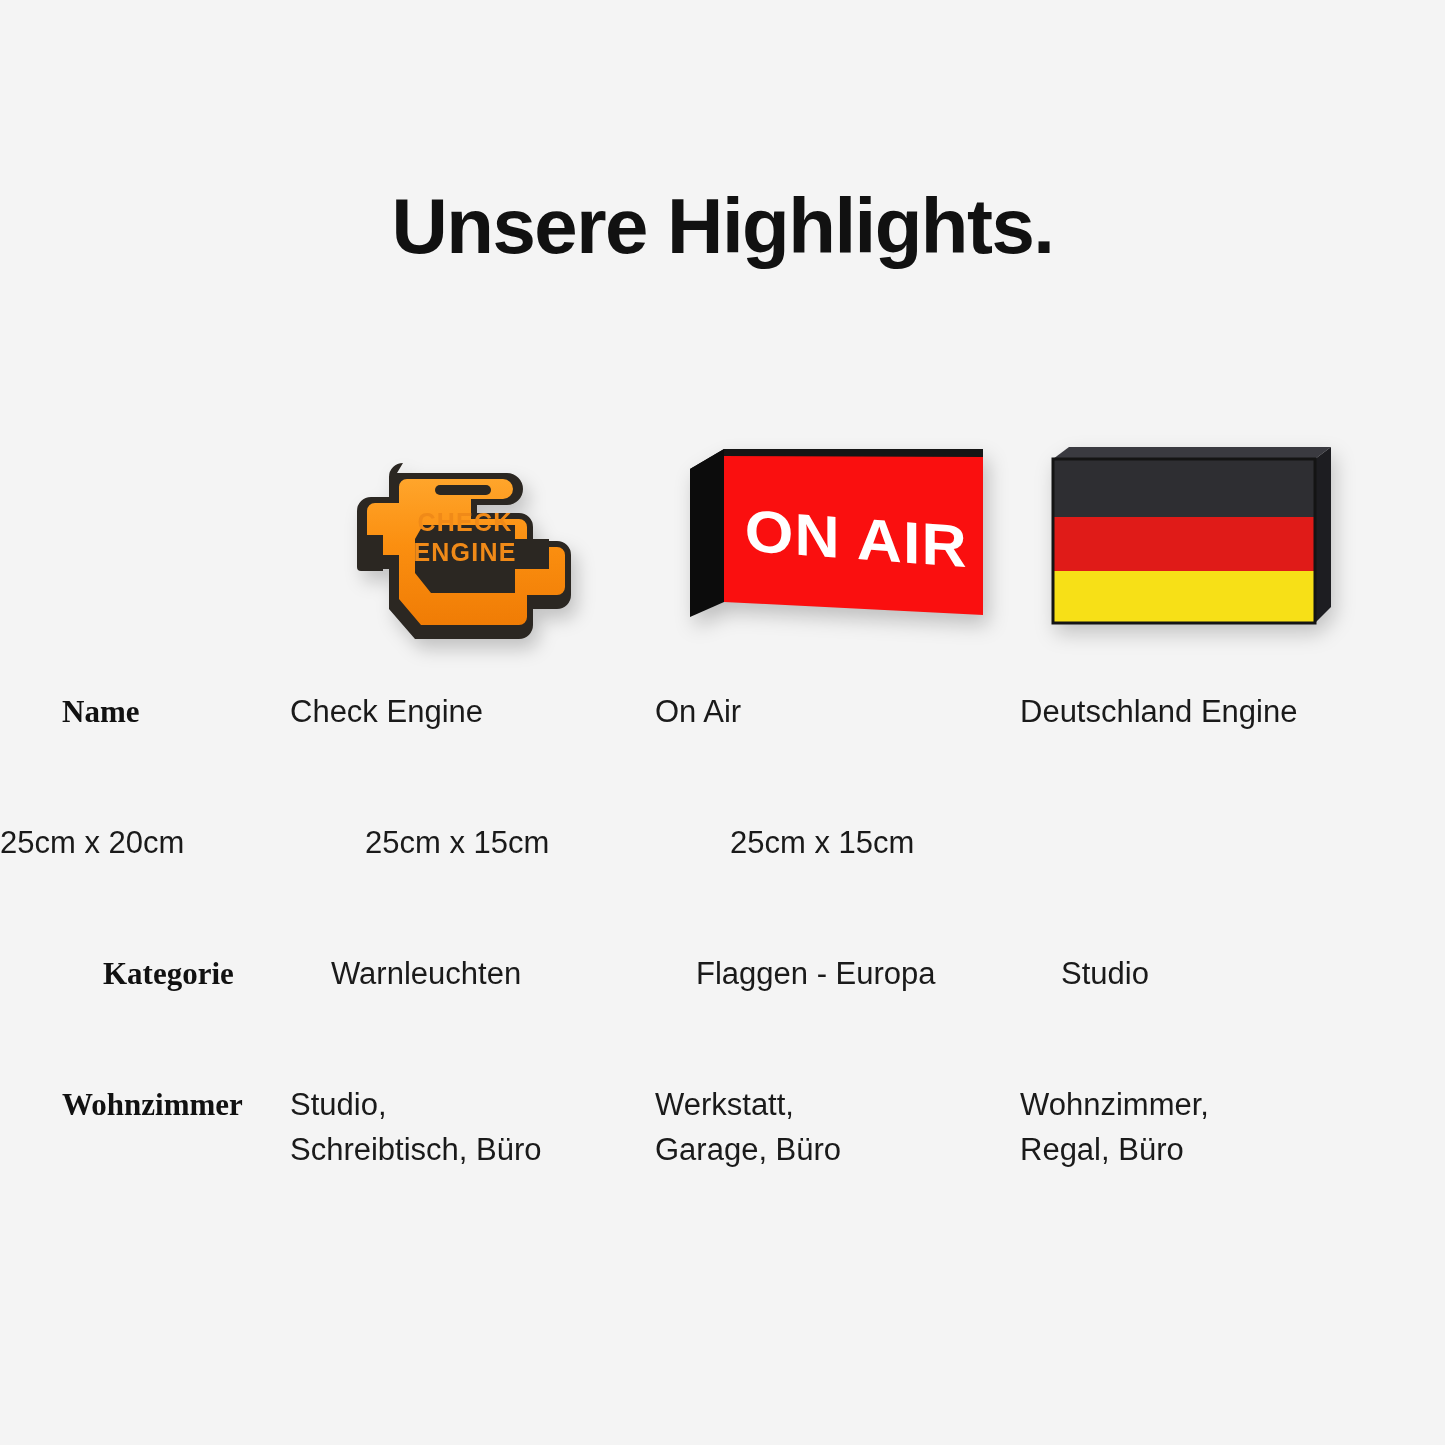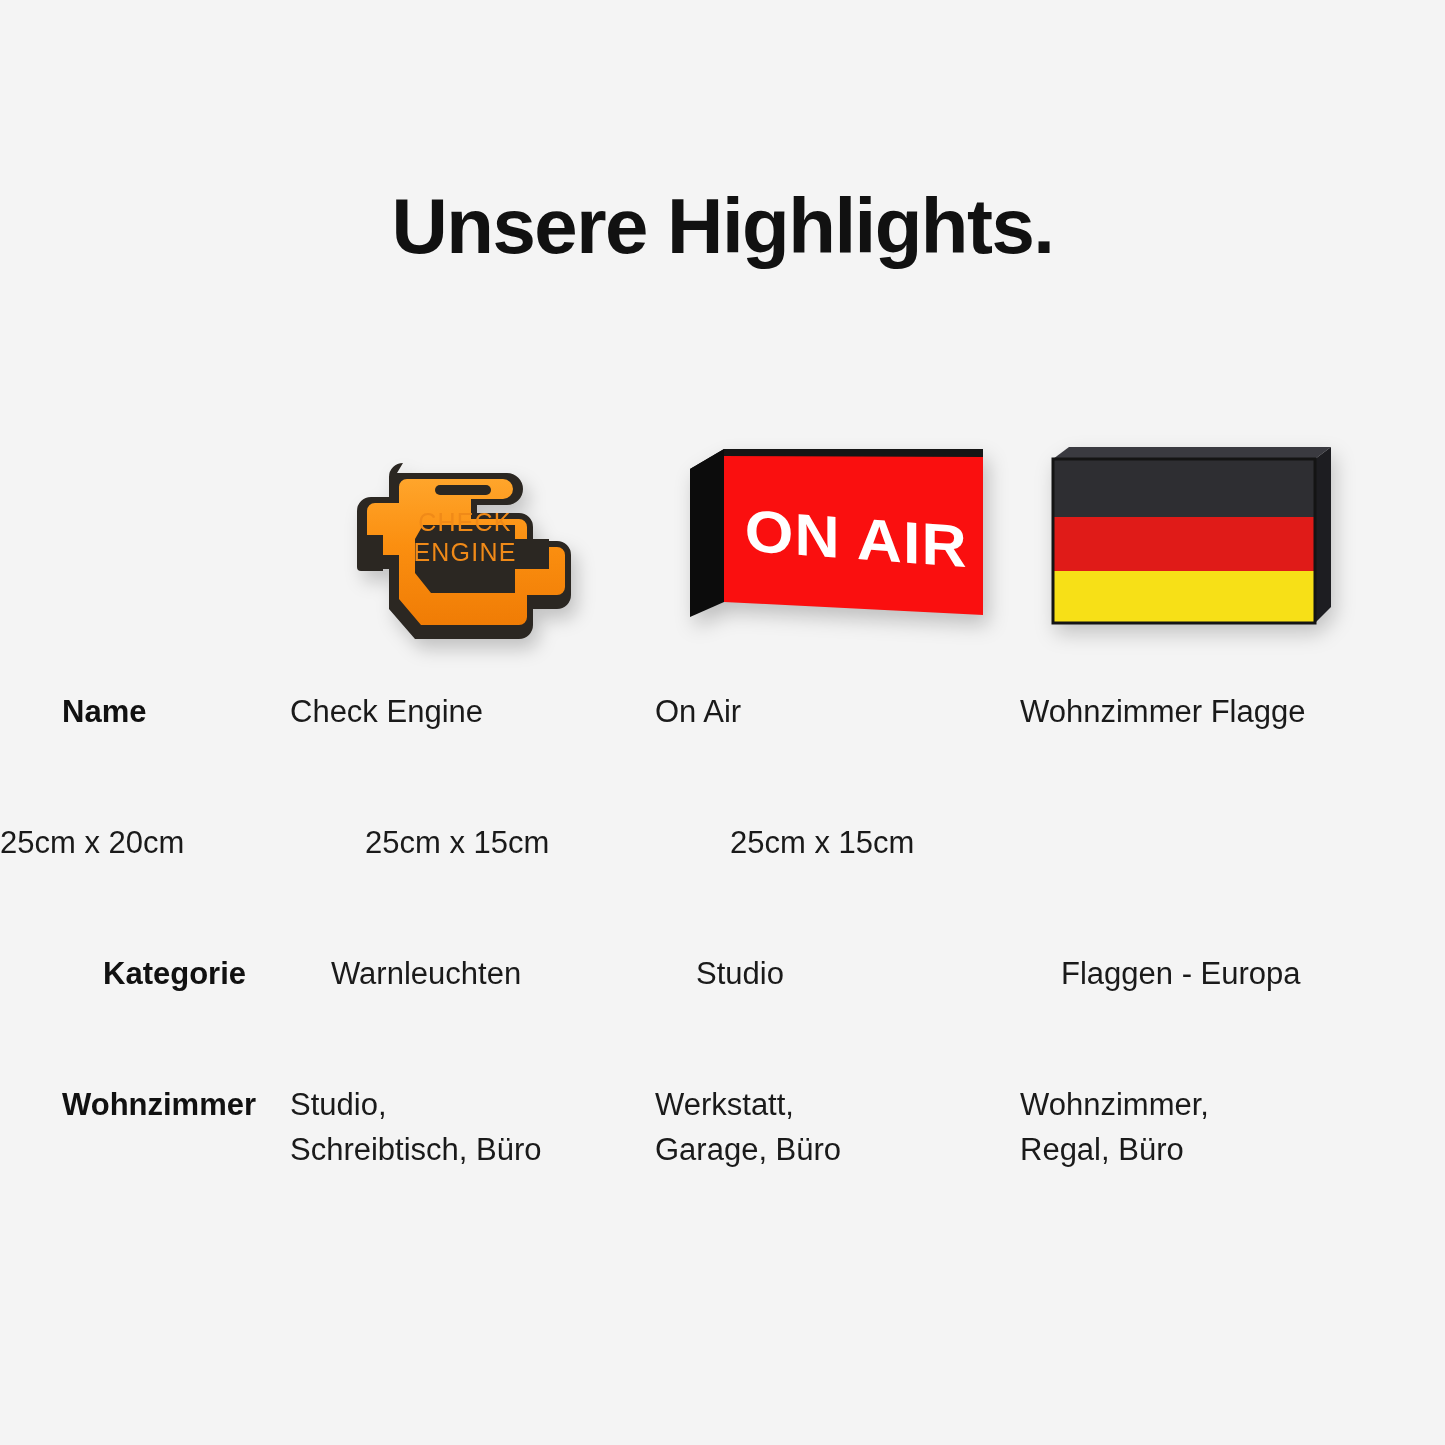--- a/index.html
+++ b/index.html
@@ -69,21 +69,21 @@
     left: 0; top: 0;
     width: 300px; height: 220px;
     display: flex;
     flex-direction: column;
     align-items: center;
     justify-content: center;
     pointer-events: none;
   }
   .ce-line {
     font-size: 25px;
-    font-weight: 400;
+    font-weight: 700;
     color: #f08a18;
     letter-spacing: 1.2px;
     line-height: 1.22;
     text-align: center;
   }
 
   
   .onair-wrap {
     position: relative;
     width: 305px;
@@ -142,20 +142,21 @@
 
   .cell-label {
     width: 290px;
     box-sizing: border-box;
     padding-left: 62px;
     font-size: 31px;
     font-weight: 700;
     color: #111111;
     text-align: left;
     line-height: 1.45;
+    font-family: Liberation Serif, serif;
   }
   .cell-value {
     width: 365px;
     box-sizing: border-box;
     font-size: 31px;
     font-weight: 400;
     color: #1a1a1a;
     text-align: left;
     line-height: 1.45;
     white-space: pre-line;
@@ -236,34 +237,34 @@
     </div>
 
   </div>
 
   <div class="spec-table">
 
     <div class="spec-row r-name">
       <div class="cell-label">Name</div>
       <div class="cell-value">Check Engine</div>
       <div class="cell-value">On Air</div>
-      <div class="cell-value">Wohnzimmer Flagge</div>
+      <div class="cell-value">Deutschland Engine</div>
     </div>
 
     <div class="spec-row r-size">
       <div class="cell-value">25cm x 20cm</div>
       <div class="cell-value">25cm x 15cm</div>
       <div class="cell-value">25cm x 15cm</div>
     </div>
 
     <div class="spec-row r-category">
       <div class="cell-label">Kategorie</div>
       <div class="cell-value">Warnleuchten</div>
+      <div class="cell-value">Flaggen - Europa</div>
       <div class="cell-value">Studio</div>
-      <div class="cell-value">Flaggen - Europa</div>
     </div>
 
     <div class="spec-row r-location">
       <div class="cell-label">Wohnzimmer</div>
       <div class="cell-value">Studio,
 Schreibtisch, Büro</div>
       <div class="cell-value">Werkstatt,
 Garage, Büro</div>
       <div class="cell-value">Wohnzimmer,
 Regal, Büro</div>

